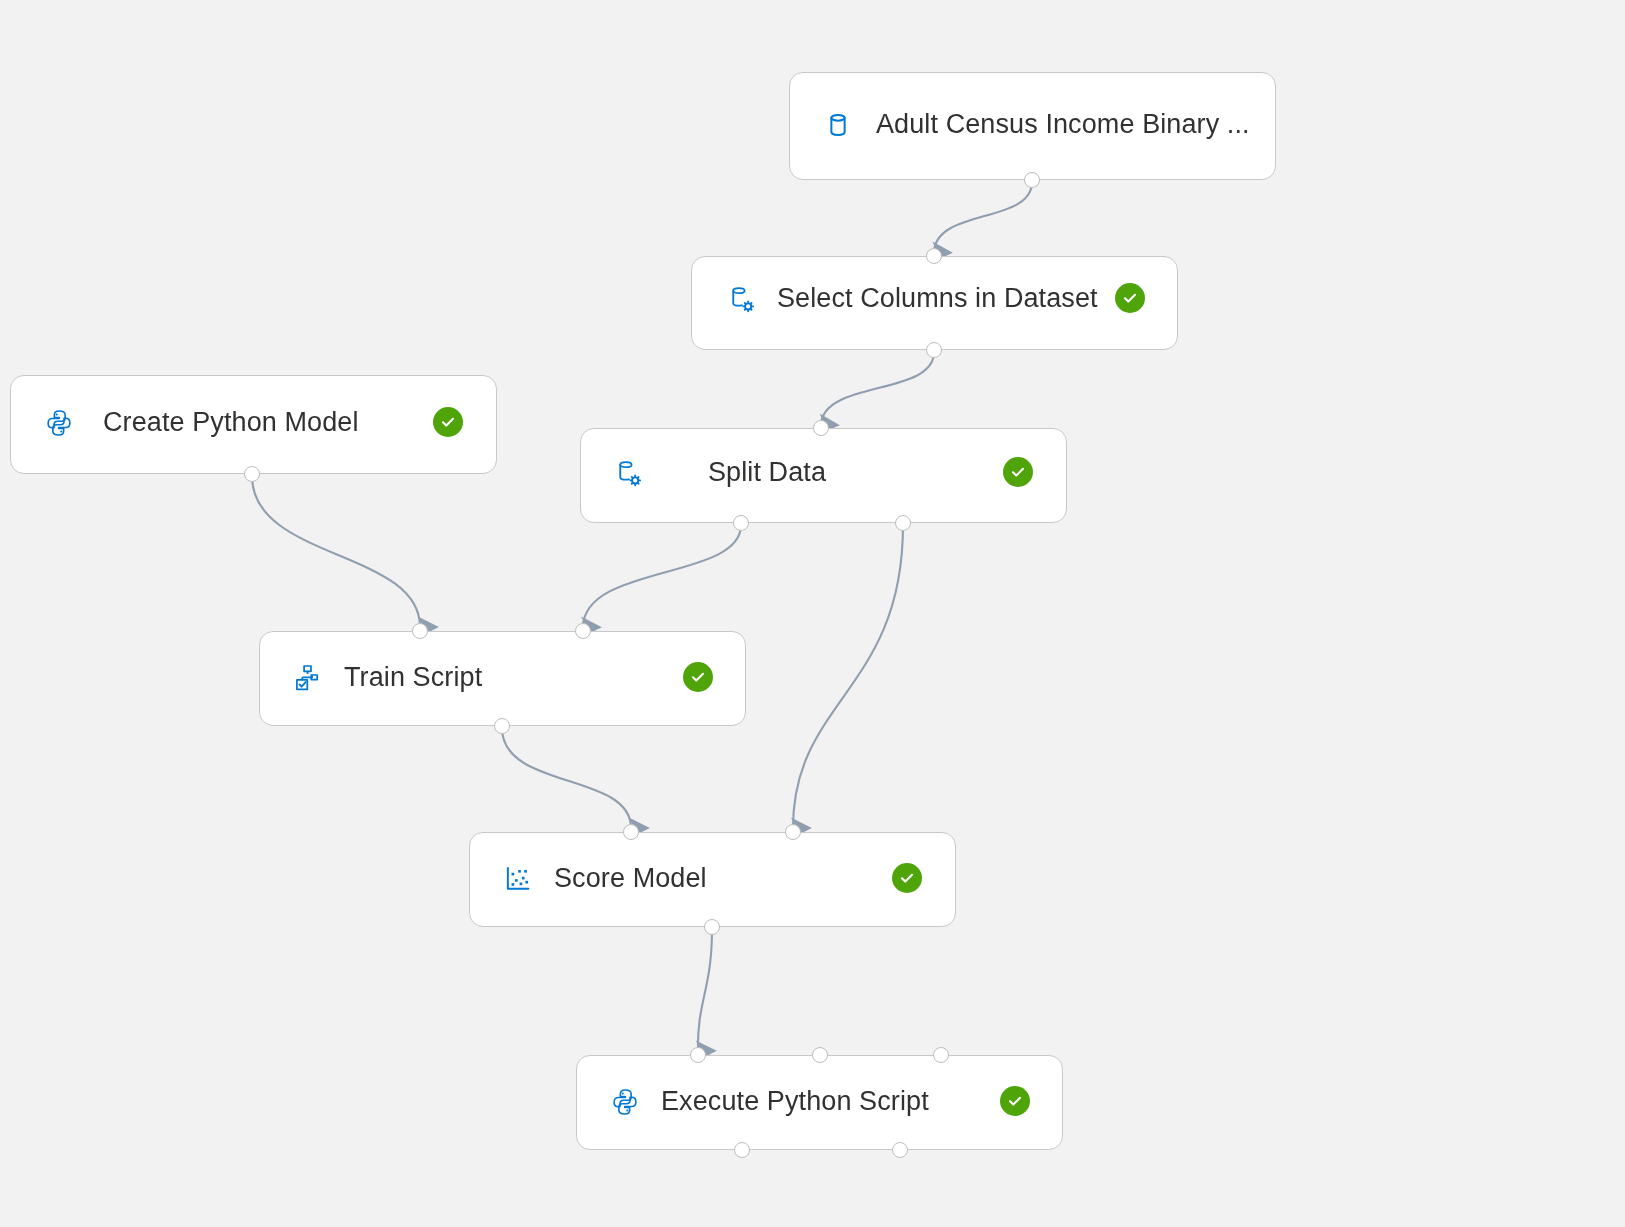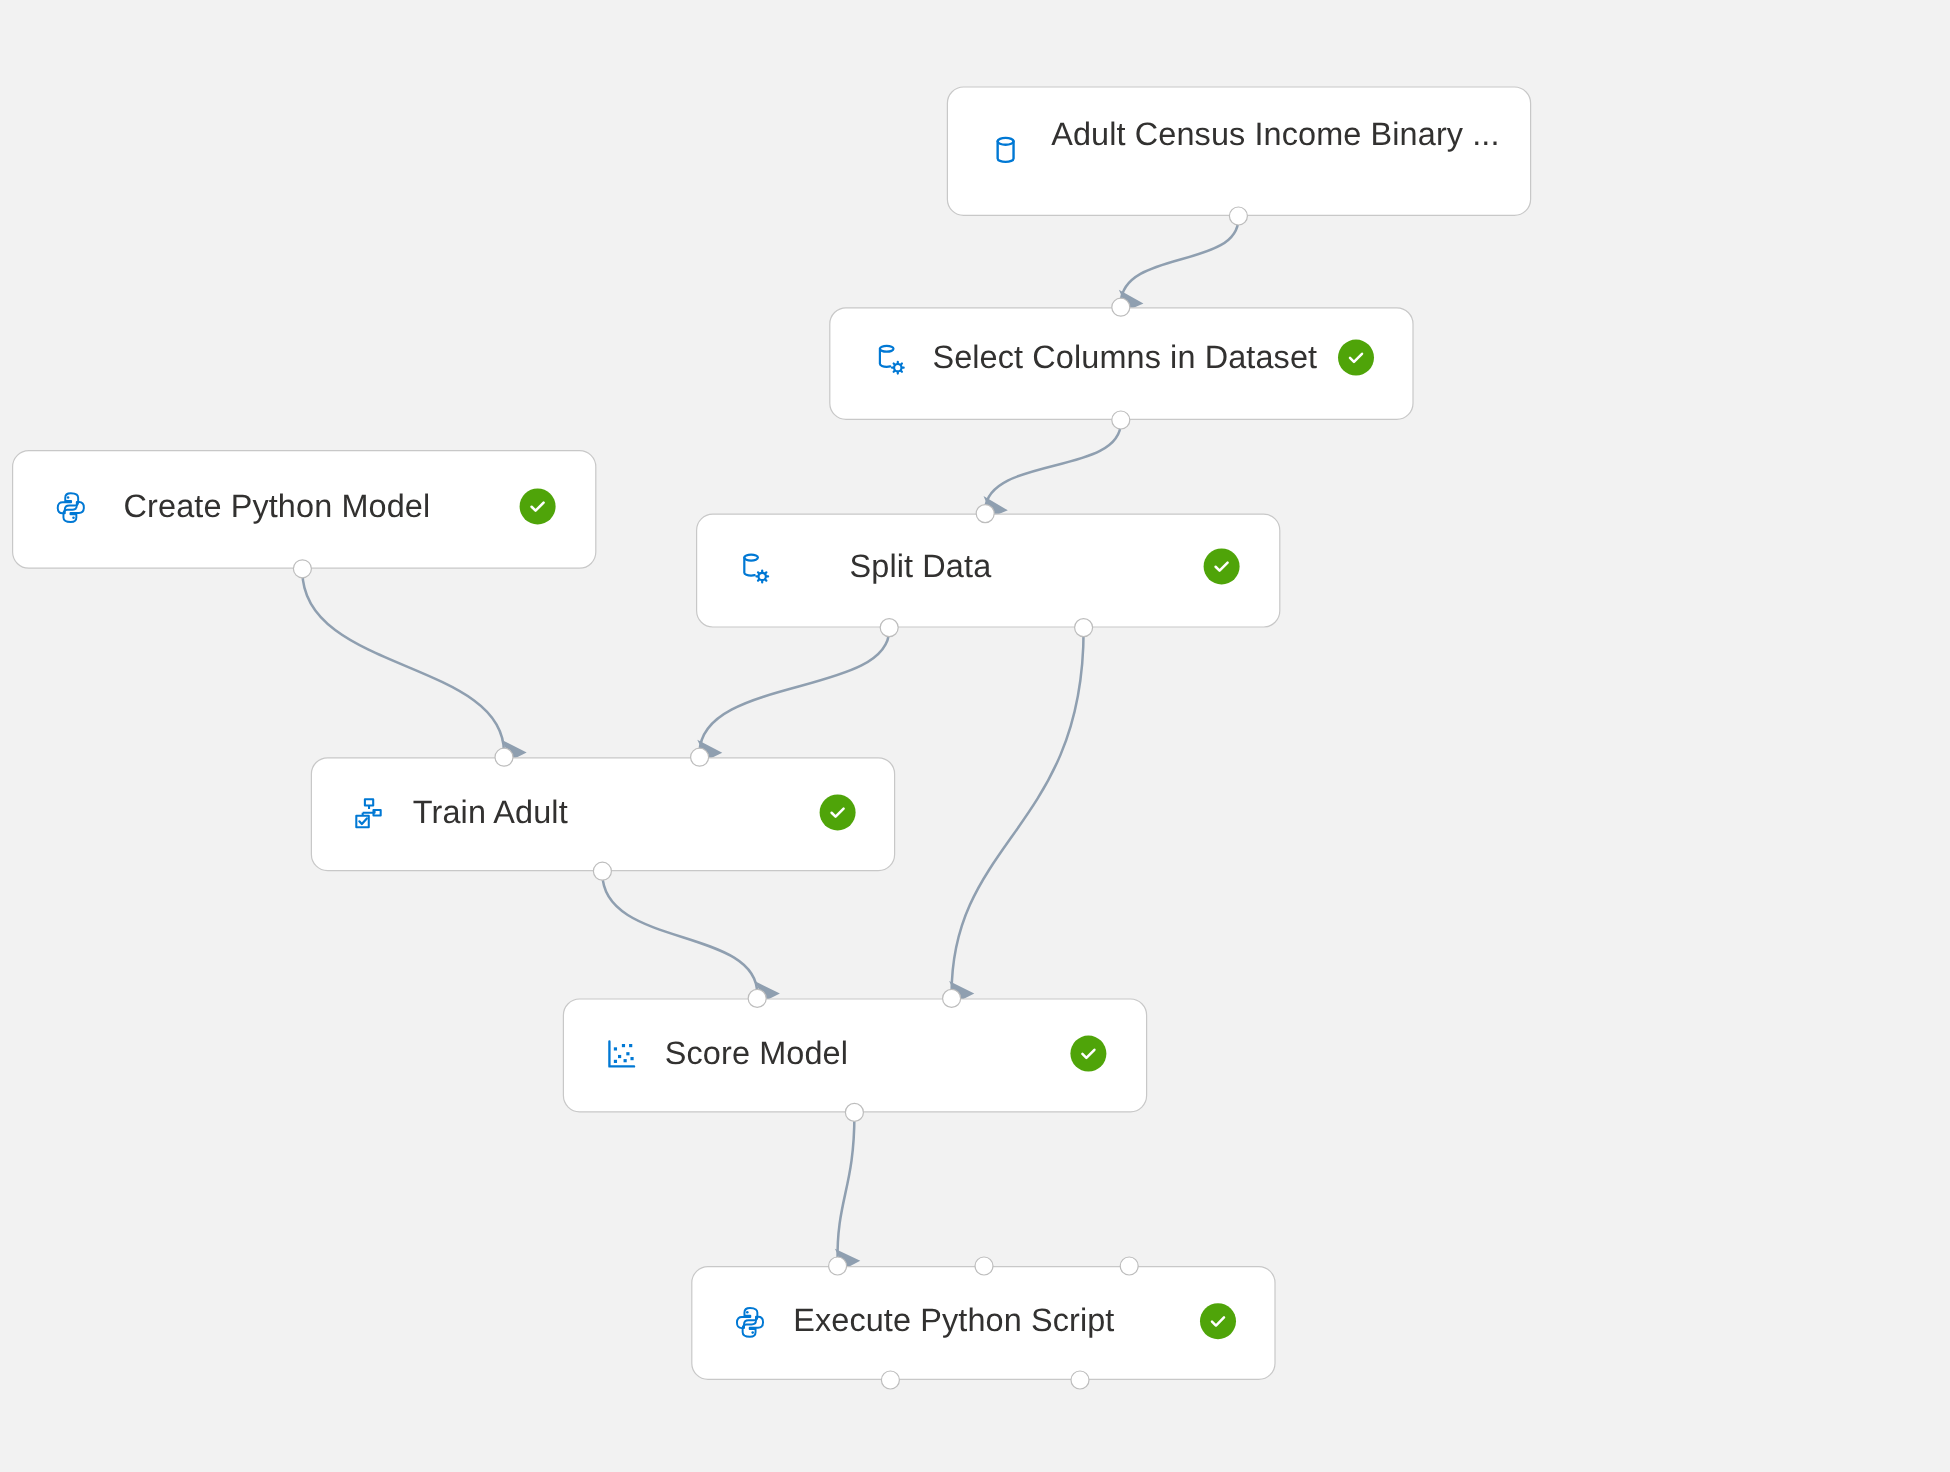--- a/index.html
+++ b/index.html
@@ -91,21 +91,21 @@
         <path d="M 712 929 C 712 990, 697 1000, 698 1051" fill="none" stroke="#8f9fb0" stroke-width="2.1" marker-end="url(#arrow)"></path>
       </g>
   </svg>
 
   <div id="nodes-group">
       <div class="node" style="left: 789px; top: 72px; width: 487px; height: 108px;"></div>
       <span class="node-icon" style="left: 823px; top: 110px;"><svg width="30" height="30" viewBox="0 0 24 24" fill="none" stroke="#0078d4" stroke-width="1.6" stroke-linecap="round" stroke-linejoin="round">
         <ellipse cx="12" cy="6.2" rx="5.3" ry="2.3"></ellipse>
         <path d="M6.7 6.2 V 17.6 C 6.7 18.9 9.1 19.9 12 19.9 C 14.9 19.9 17.3 18.9 17.3 17.6 V 6.2"></path>
       </svg></span>
-      <span class="node-label" style="left: 876px; top: 112px; transform: translateY(-50%);">Adult Census Income Binary ...</span>
+      <span class="node-label" style="left: 876px; top: 124px; transform: translateY(-50%);">Adult Census Income Binary ...</span>
       <div class="node" style="left: 691px; top: 256px; width: 487px; height: 94px;"></div>
       <span class="node-icon" style="left: 726px; top: 284px;"><svg width="32" height="32" viewBox="0 0 26 26" fill="none" stroke="#0078d4" stroke-width="1.5" stroke-linecap="round" stroke-linejoin="round">
         <ellipse cx="10.5" cy="5.4" rx="4.6" ry="2"></ellipse>
         <path d="M5.9 5.4 V 15.6 C 5.9 16.7 8 17.6 10.5 17.6 C 11.4 17.6 12.2 17.5 12.9 17.3"></path>
         <circle cx="18" cy="18.2" r="2.5"></circle>
         <path d="M18 14.2 v1.1 M18 21.1 v1.1 M14.1 18.2 h1.1 M20.9 18.2 h1.1
                  M15.2 15.4 l0.8 0.8 M20 20.2 l0.8 0.8 M20.8 15.4 l-0.8 0.8 M16 20.2 l-0.8 0.8"></path>
       </svg></span>
       <span class="node-label" style="left: 777px; top: 298px; transform: translateY(-50%);">Select Columns in Dataset</span>
       <span class="status-badge" style="left: 1115px; top: 283px; background: rgb(79, 164, 9);">
@@ -147,21 +147,21 @@
         </svg>
       </span>
       <div class="node" style="left: 259px; top: 631px; width: 487px; height: 95px;"></div>
       <span class="node-icon" style="left: 293px; top: 663px;"><svg width="30" height="30" viewBox="0 0 26 26" fill="none" stroke="#0078d4" stroke-width="1.5" stroke-linejoin="round">
         <rect x="9.6" y="2.6" width="6" height="4.6"></rect>
         <rect x="15.8" y="10.4" width="5.2" height="4"></rect>
         <rect x="3.4" y="14.6" width="9" height="8.2"></rect>
         <path d="M12.6 7.2 V 9.6 M8 12.4 V 14.6 M12.6 12.4 h3.2 M8 12.4 h8.6 V 10.4"></path>
         <path d="M5.6 18.6 l1.8 1.9 l3.6 -4" stroke-width="1.6" stroke-linecap="round"></path>
       </svg></span>
-      <span class="node-label" style="left: 344px; top: 677px; transform: translateY(-50%);">Train Adult</span>
+      <span class="node-label" style="left: 344px; top: 677px; transform: translateY(-50%);">Train Script</span>
       <span class="status-badge" style="left: 683px; top: 662px; background: rgb(79, 164, 9);">
         <svg width="18" height="18" viewBox="0 0 18 18" fill="none">
         <path d="M4 9.3 L7.3 12.6 L14 5.8" stroke="#ffffff" stroke-width="2.1" stroke-linecap="round" stroke-linejoin="round"></path>
         </svg>
       </span>
       <div class="node" style="left: 469px; top: 832px; width: 487px; height: 95px;"></div>
       <span class="node-icon" style="left: 503px; top: 864px;"><svg width="30" height="30" viewBox="0 0 26 26" fill="none">
         <path d="M4.2 3.4 V 21.4 H 22" stroke="#0078d4" stroke-width="1.7" stroke-linecap="round" stroke-linejoin="round"></path>
         <rect x="7.4" y="7.6" width="2.3" height="2.3" fill="#0078d4"></rect>
         <rect x="13.2" y="5.2" width="2.3" height="2.3" fill="#0078d4"></rect>

